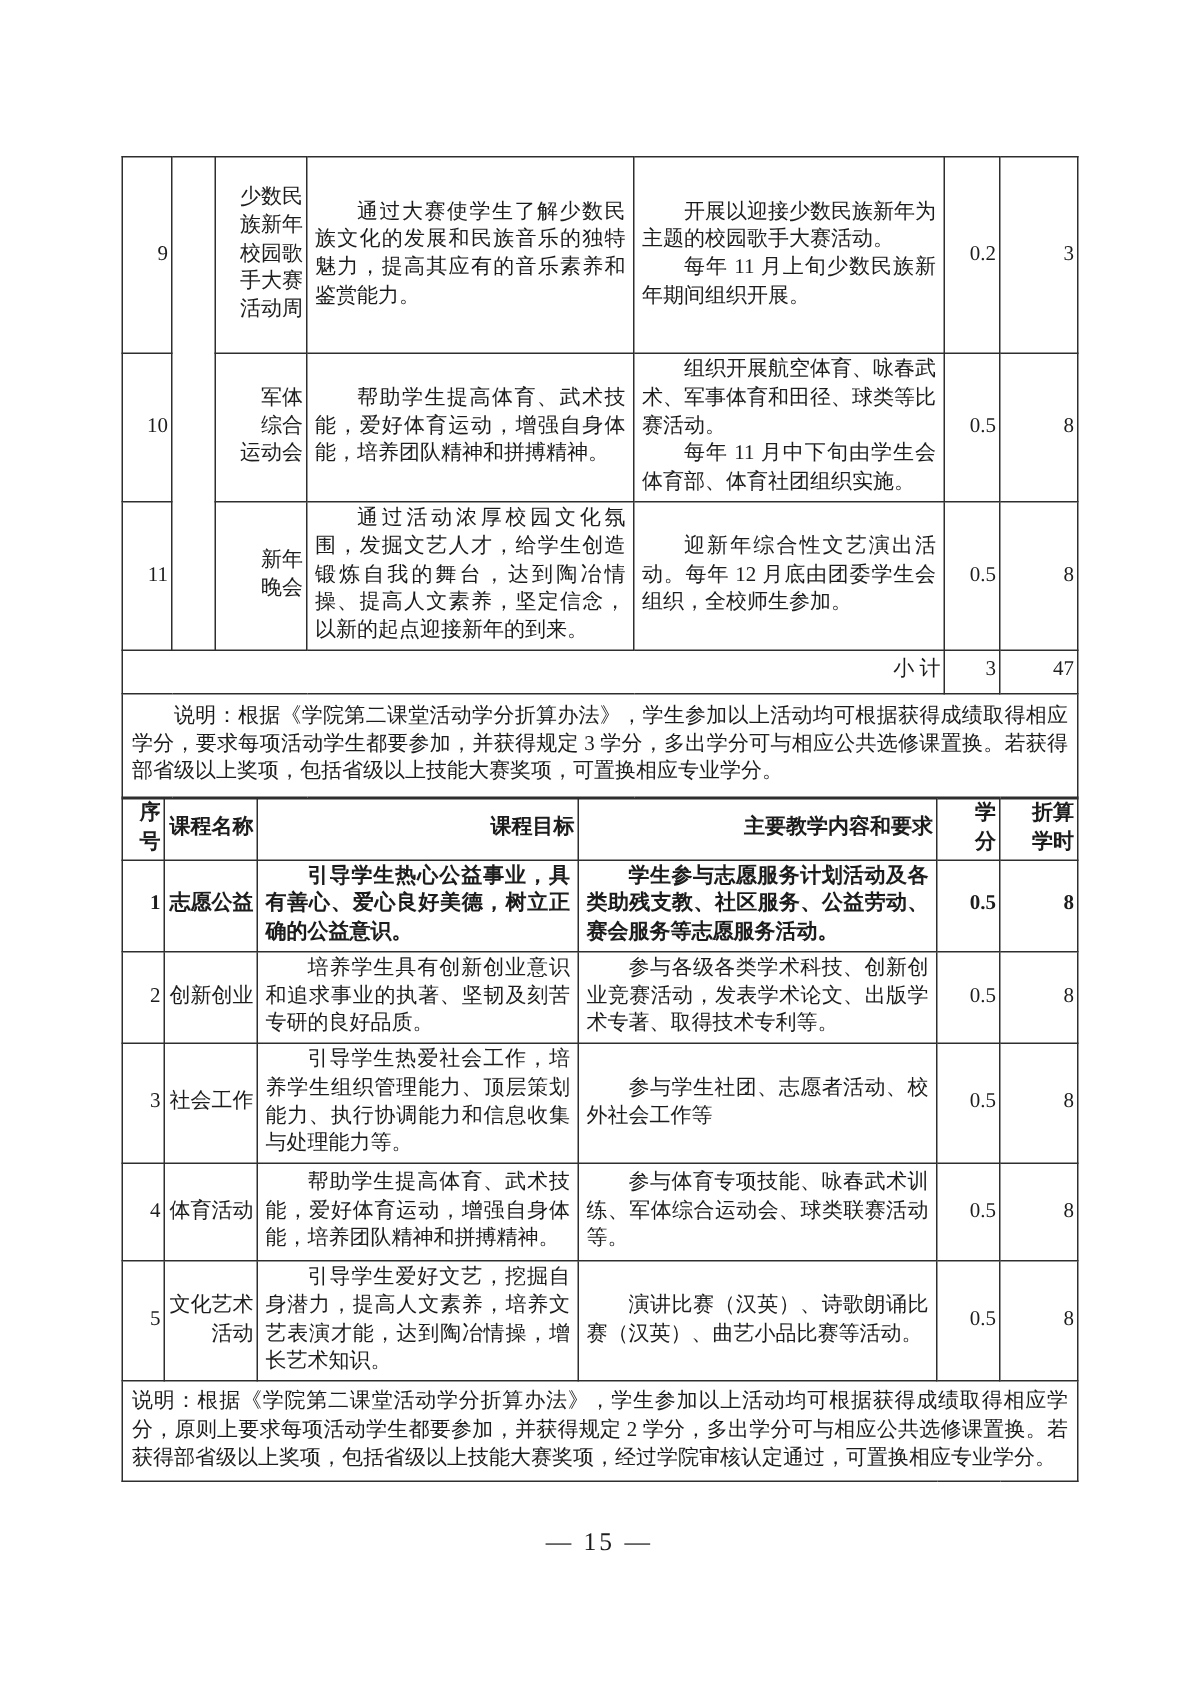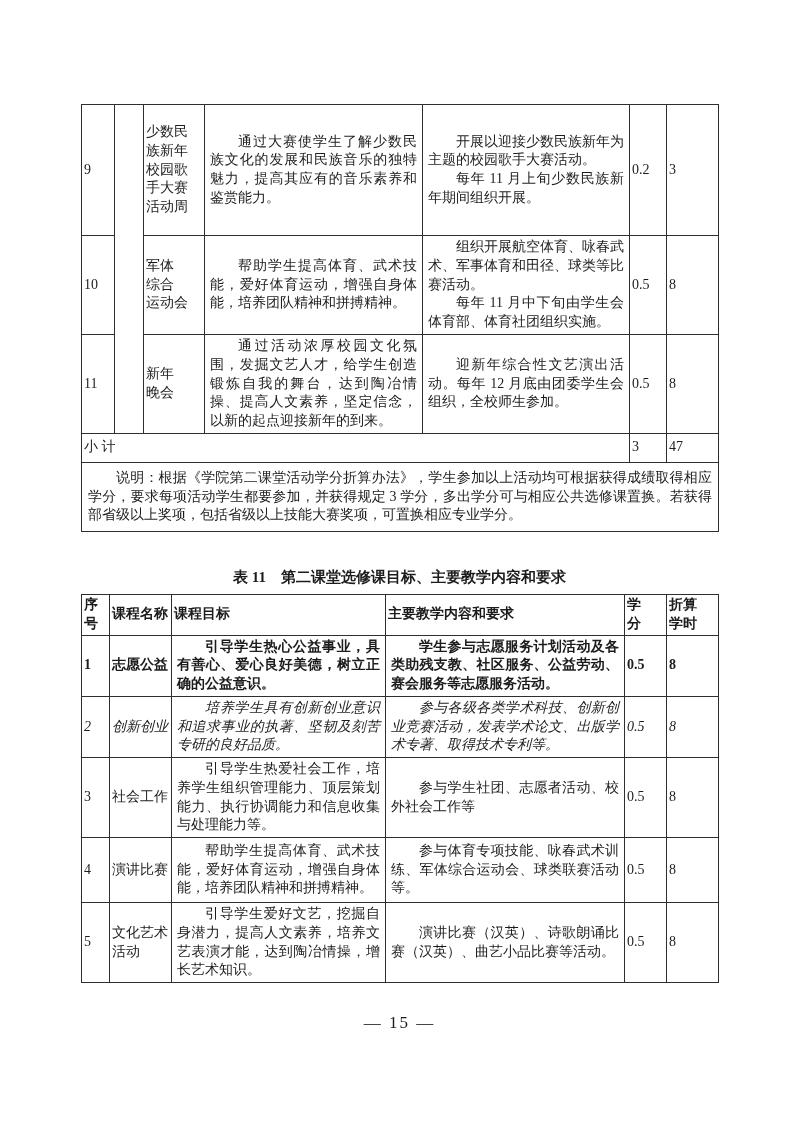--- a/index.html
+++ b/index.html
@@ -27,38 +27,38 @@
     width: 637px;
     font-size: 14px;
     line-height: 1.34;
   }
   td, th {
     border: 1.5px solid #2e2e2e;
     padding: 2px 5px;
     vertical-align: middle;
     word-break: break-all;
   }
-  .c   { text-align: left; padding-left: 2px; padding-right: 2px; }
+  .c   { text-align: right; padding-left: 2px; padding-right: 2px; }
   .pre { white-space: pre-line; }
   .just{ text-align: justify; }
   p.par {
     margin: 0;
     text-indent: 2em;
     text-align: justify;
   }
   
   .t1-r1 td { height: 126px; }
   .t1-r2 td { height: 94px; }
   .t1-r3 td { height: 86px; }
   .t1-sub td { height: 24px; }
   .t1-note td { padding: 6px 6px; margin-left: 20px; }
   
   .t2 th { font-weight: bold; padding: 1px 2px; height: 30px; }
   .t2-r1 td { height: 46px; font-weight: bold; }
-  .t2-r2 td { height: 42px; font-style: italic; }
+  .t2-r2 td { height: 42px; }
   .t2-r3 td { height: 58px; font-family: Liberation Serif, serif; }
   .t2-r4 td { height: 60px; }
   .t2-r5 td { height: 58px; }
   .t2-sub td { height: 20px; }
   .t2-note td { padding: 5px 6px; }
   .t2-title {
     text-align: center;
     font-weight: bold;
     font-size: 15px;
     margin: 36px 0 7px 0;
@@ -138,21 +138,20 @@
         <td class="c">47</td>
       </tr>
       <tr class="t1-note">
         <td colspan="7">
           <p class="par">说明：根据《学院第二课堂活动学分折算办法》，学生参加以上活动均可根据获得成绩取得相应学分，要求每项活动学生都要参加，并获得规定 3 学分，多出学分可与相应公共选修课置换。若获得部省级以上奖项，包括省级以上技能大赛奖项，可置换相应专业学分。</p>
         </td>
       </tr>
     </tbody>
   </table>
 
-  <div class="t2-title">表 11　第二课堂选修课目标、主要教学内容和要求</div>
 
   <table class="t2">
     <colgroup>
       <col style="width:28px">
         <col style="width:62px">
         <col style="width:214px">
       <col style="width:239px">
         <col style="width:42px">
         <col style="width:52px">
     </colgroup>
@@ -199,21 +198,21 @@
           <p class="par">引导学生热爱社会工作，培养学生组织管理能力、顶层策划能力、执行协调能力和信息收集与处理能力等。</p>
         </td>
         <td class="just">
           <p class="par">参与学生社团、志愿者活动、校外社会工作等</p>
         </td>
         <td class="c">0.5</td>
         <td class="c">8</td>
       </tr>
       <tr class="t2-r4">
         <td class="c">4</td>
-        <td class="c pre">演讲比赛</td>
+        <td class="c pre">体育活动</td>
         <td class="just">
           <p class="par">帮助学生提高体育、武术技能，爱好体育运动，增强自身体能，培养团队精神和拼搏精神。</p>
         </td>
         <td class="just">
           <p class="par">参与体育专项技能、咏春武术训练、军体综合运动会、球类联赛活动等。</p>
         </td>
         <td class="c">0.5</td>
         <td class="c">8</td>
       </tr>
       <tr class="t2-r5">
@@ -222,20 +221,25 @@
 活动</td>
         <td class="just">
           <p class="par">引导学生爱好文艺，挖掘自身潜力，提高人文素养，培养文艺表演才能，达到陶冶情操，增长艺术知识。</p>
         </td>
         <td class="just">
           <p class="par">演讲比赛（汉英）、诗歌朗诵比赛（汉英）、曲艺小品比赛等活动。</p>
         </td>
         <td class="c">0.5</td>
         <td class="c">8</td>
       </tr>
+      <tr class="t2-note">
+        <td colspan="6" class="just">
+          <span>说明：根据《学院第二课堂活动学分折算办法》，学生参加以上活动均可根据获得成绩取得相应学分，原则上要求每项活动学生都要参加，并获得规定 2 学分，多出学分可与相应公共选修课置换。若获得部省级以上奖项，包括省级以上技能大赛奖项，经过学院审核认定通过，可置换相应专业学分。</span>
+        </td>
+      </tr>
     </tbody>
   </table>
 
   <div class="footer">
     <span>— 15 —</span>
   </div>
 
 </div>
 
 </body></html>

